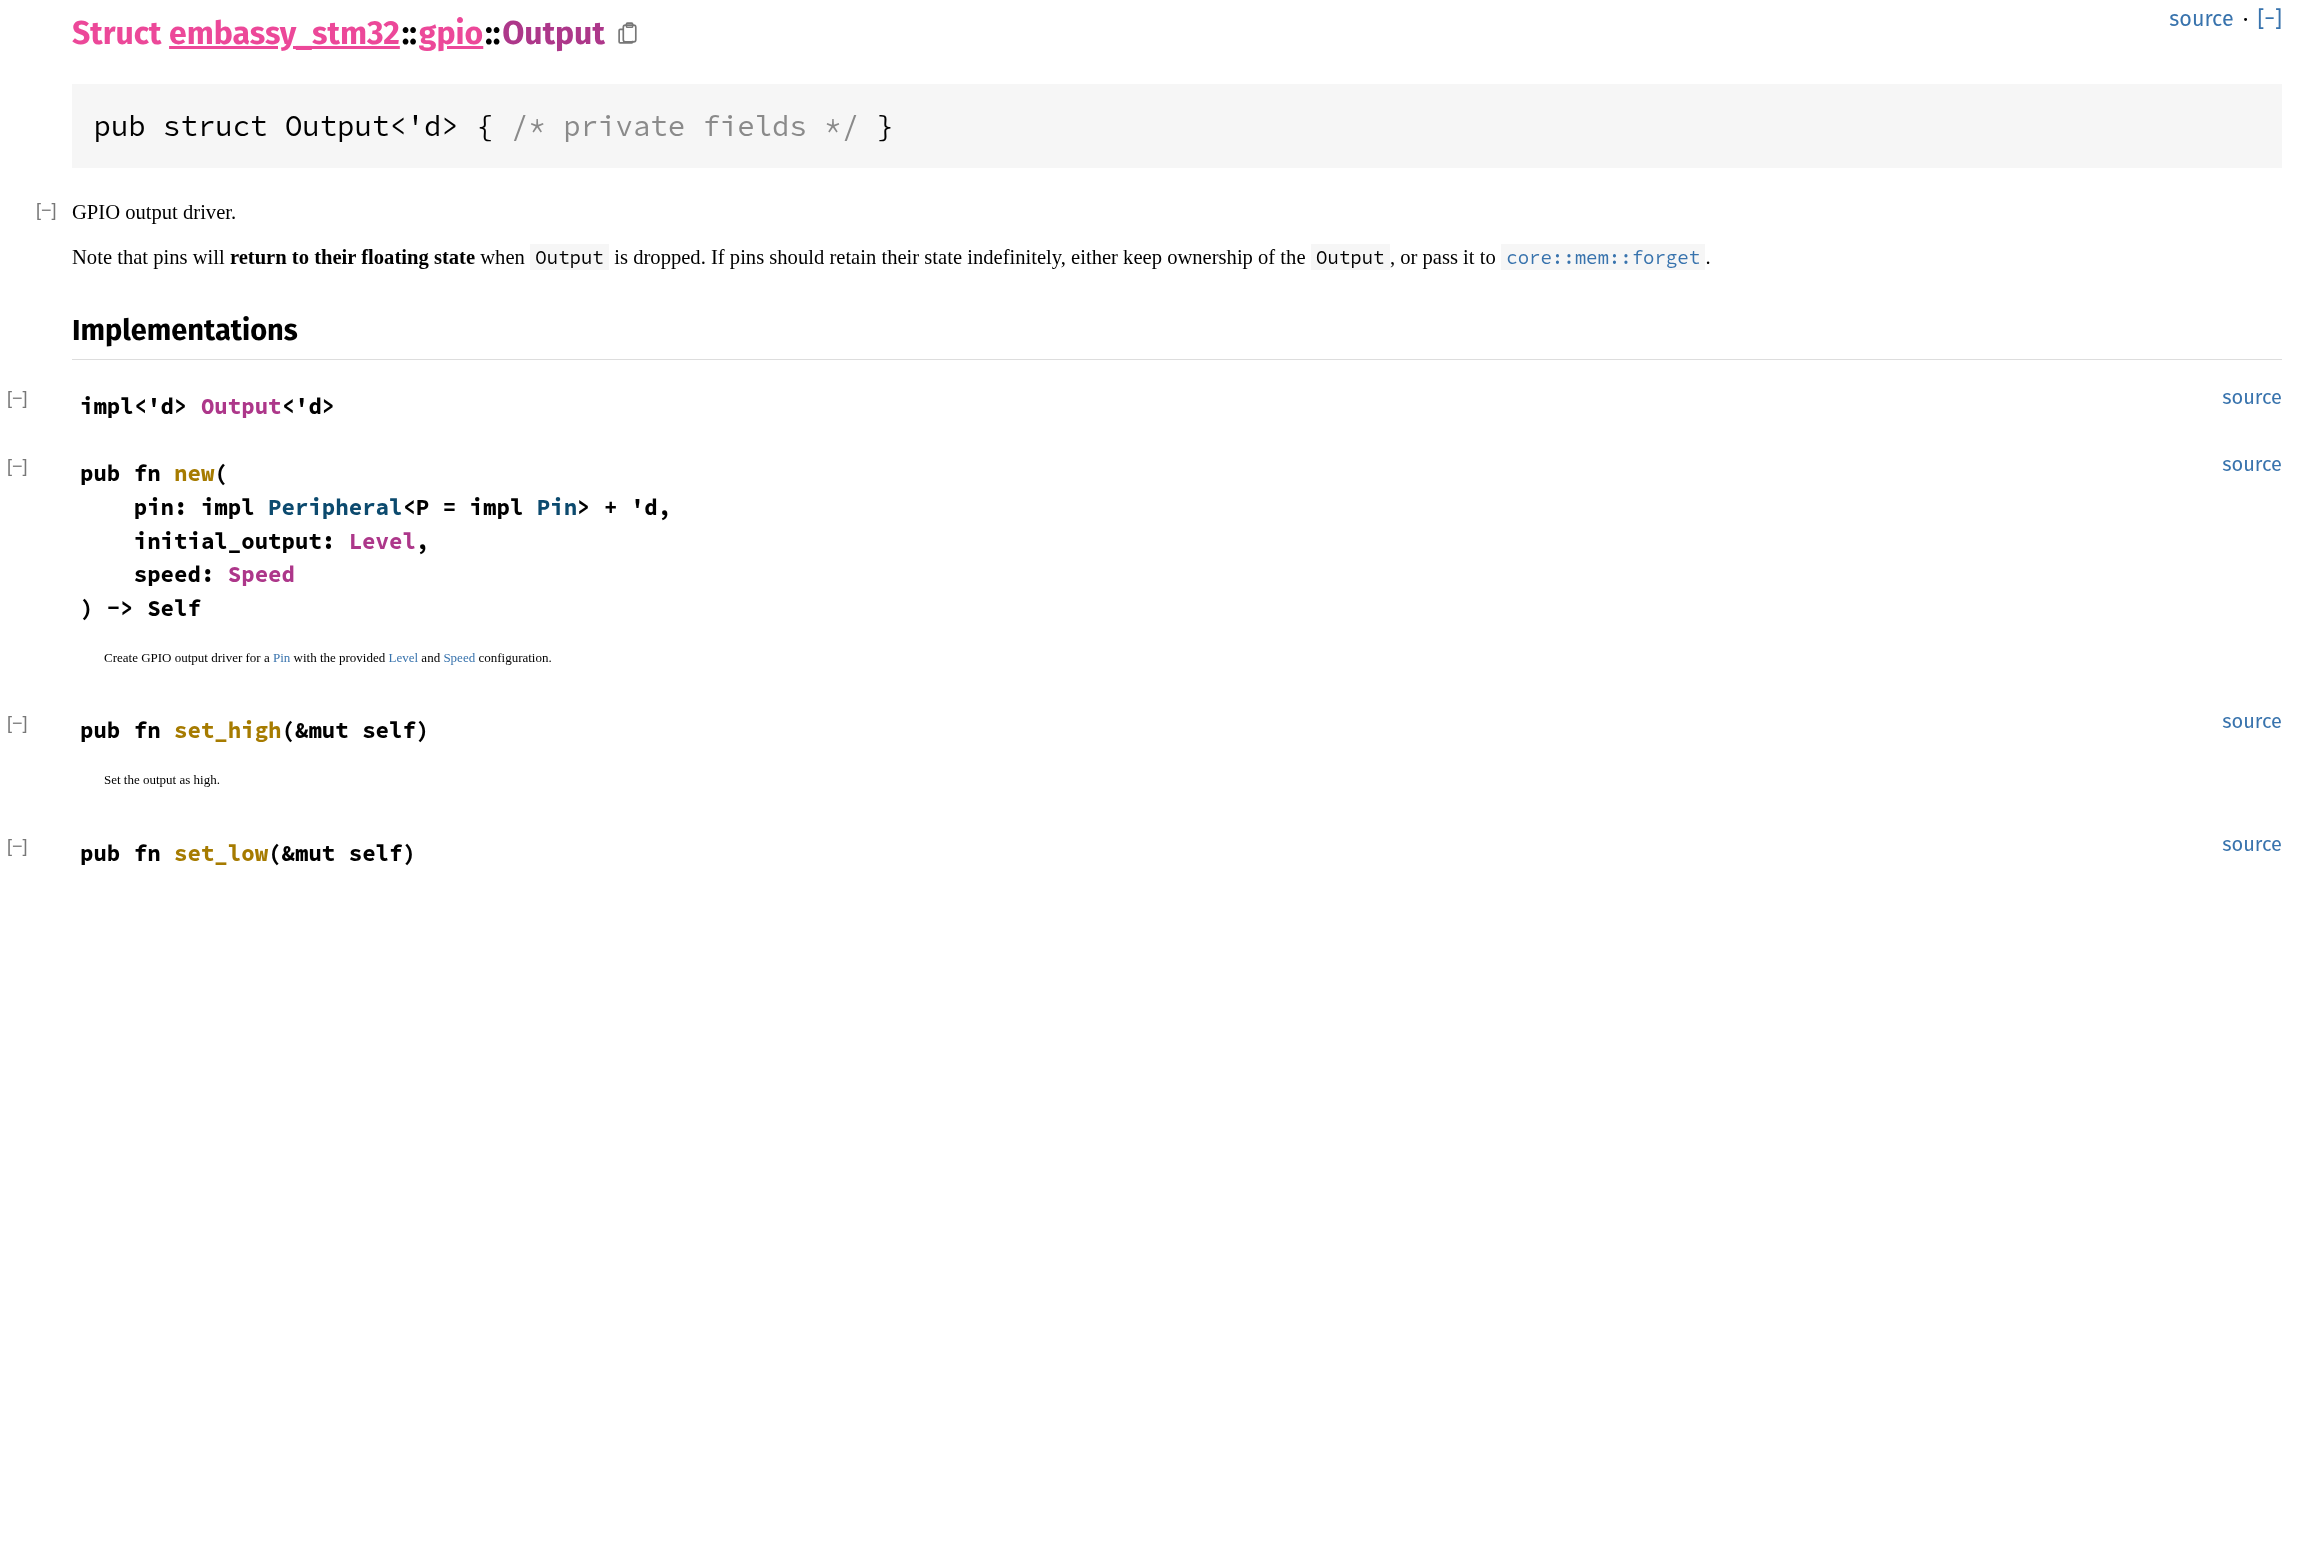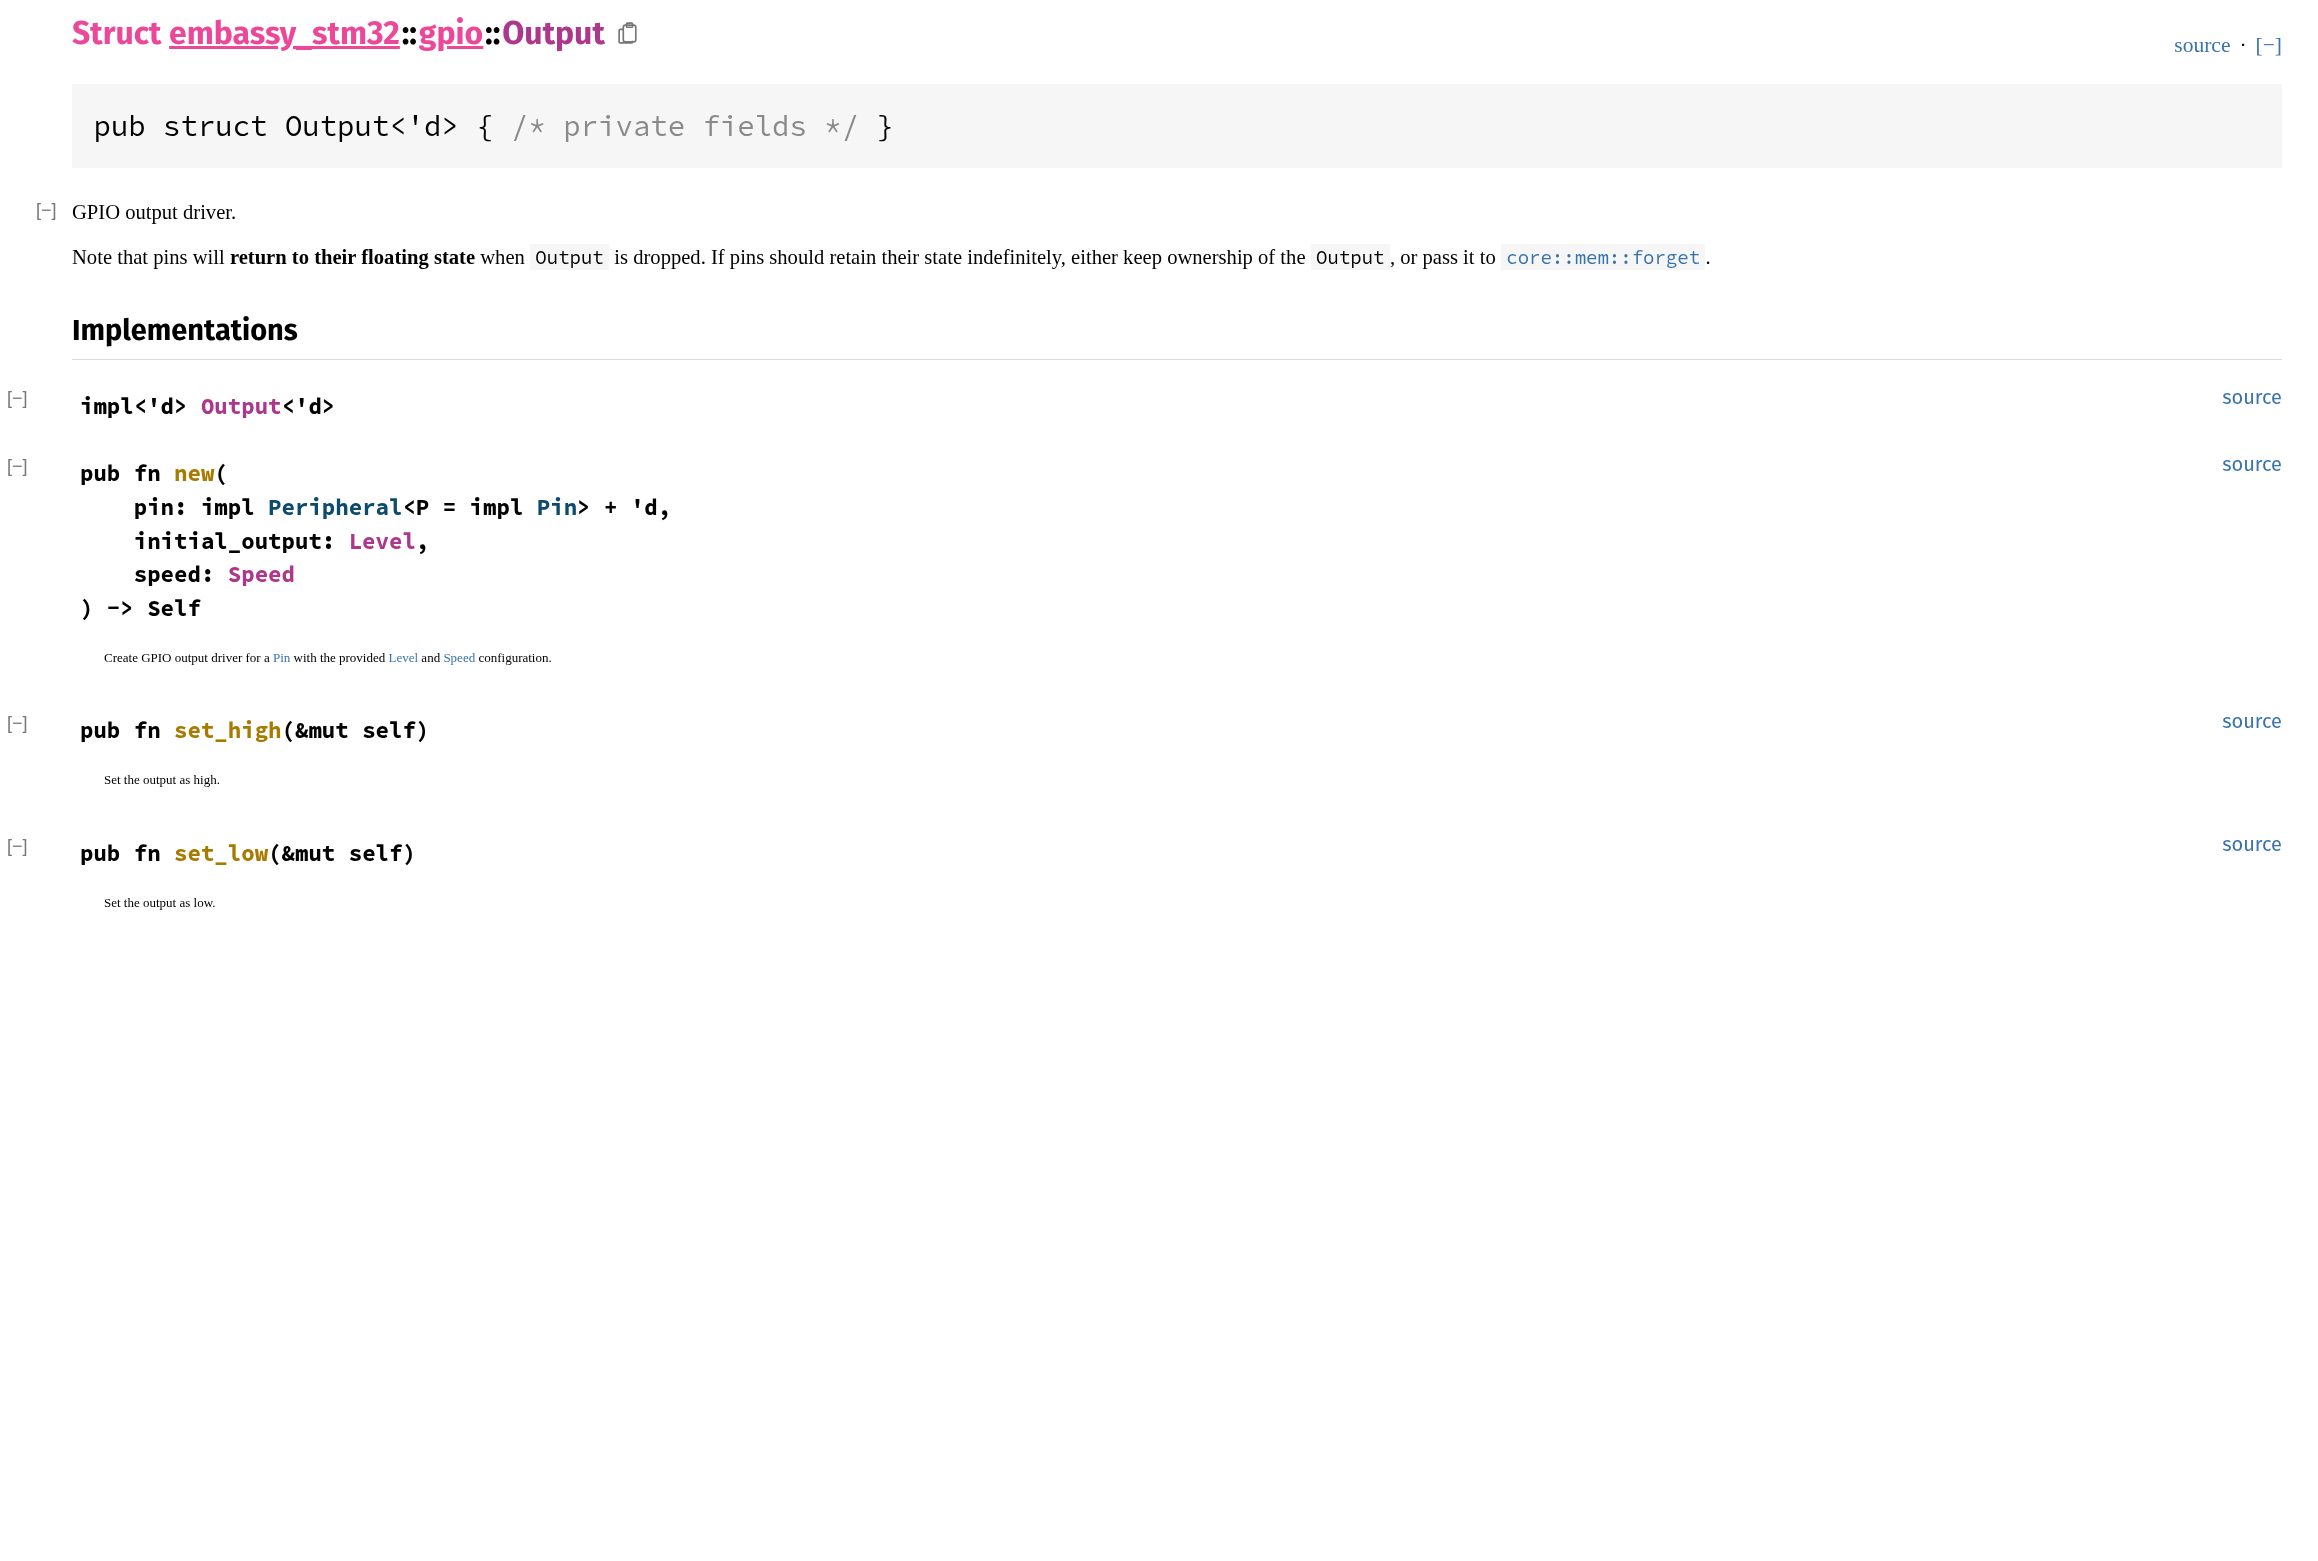--- a/index.html
+++ b/index.html
@@ -23,24 +23,23 @@
   h1.heading .pathseg { color: #ec4899; }
   h1.heading .sep { color: #000; margin: 0 1.8px; }
   h1.heading .type-name { color: #ad378a; }
   .clipboard-icon {
     width: 25px; height: 25px;
     stroke: #777; stroke-width: 1.6; fill: none;
     cursor: pointer;
   }
   .top-links {
     position: absolute;
-    top: 29px; right: 36px;
+    top: 3px; right: 36px;
     font-size: 21.5px;
     color: #3873ad;
-    font-family: Liberation Serif, serif;
   }
   .top-links a { color: #3873ad; text-decoration: none; }
   .top-links .dot { color: #000; margin: 0 3.6px; }
   .collapse-all { color: #000; font-weight: 400; }
 
   pre.decl, pre.sig {
     font-family: "Source Code Pro", Menlo, Consolas, monospace;
   }
   pre.decl {
     background: #f6f6f6;
@@ -181,16 +180,15 @@
     <pre class="sig"><span>pub fn </span><span class="fnname">set_high</span><span>(&amp;mut self)</span></pre>
     <a href="#" class="srclink">source</a>
   </div>
   <div class="method-doc">Set the output as high.</div>
 
   <div class="method-header relpos">
     <span class="toggle" style="left:-65px; top:3.6px;">[−]</span>
     <pre class="sig"><span>pub fn </span><span class="fnname">set_low</span><span>(&amp;mut self)</span></pre>
     <a href="#" class="srclink">source</a>
   </div>
-  <div class="method-doc">Set the output as low.</div>
 
 </div>
 
 
 </body></html>

